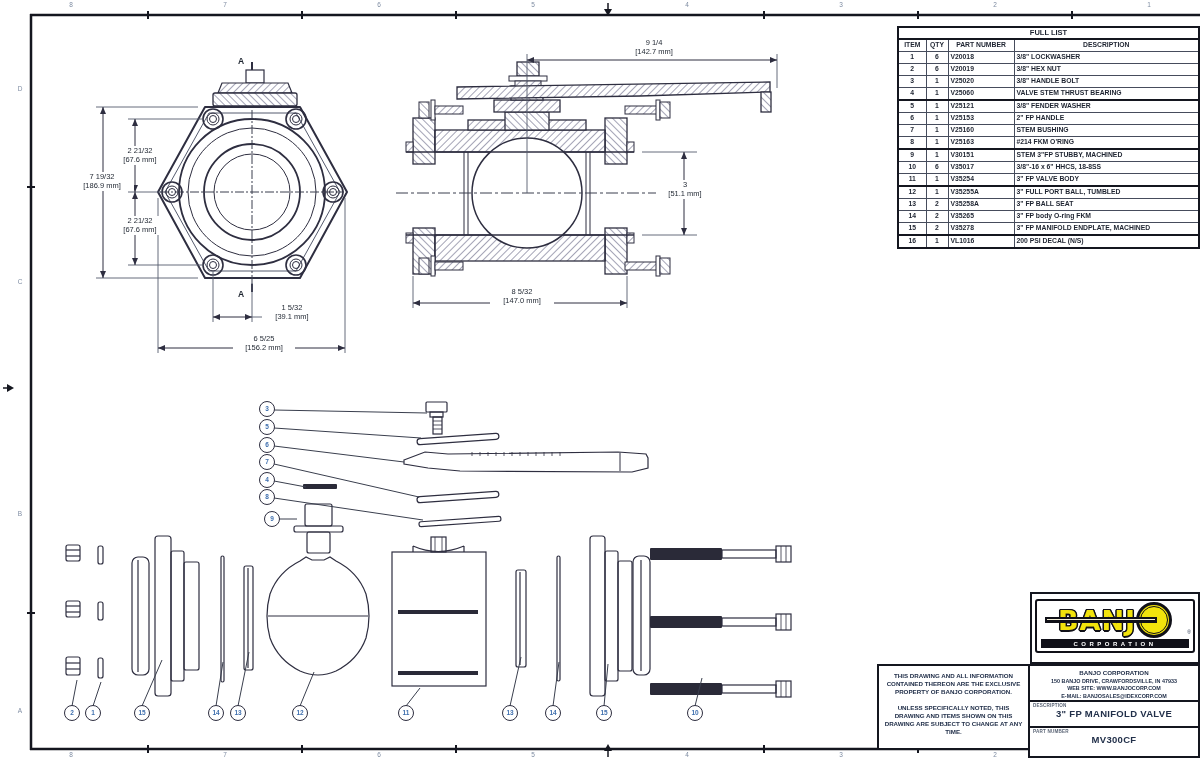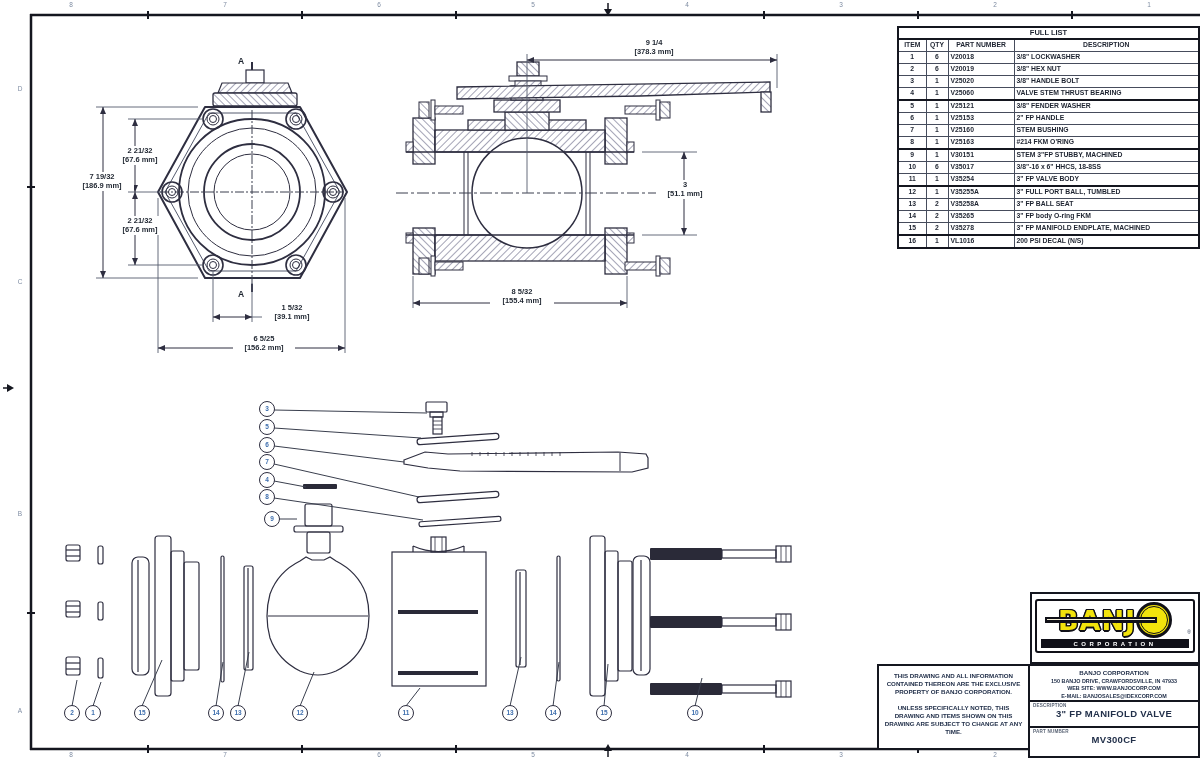--- a/index.html
+++ b/index.html
@@ -4,21 +4,21 @@
 <style>
   html,body{margin:0;padding:0;background:#fff;}
   body{width:1200px;height:760px;position:relative;overflow:hidden;
        font-family:"Liberation Sans","DejaVu Sans",sans-serif;color:#1e2530;}
   svg.linework{position:absolute;left:0;top:0;z-index:1;}
   
   .grid-label{position:absolute;font-size:6.5px;color:#7e8ca2;width:12px;text-align:center;z-index:4;}
   
   .dim{position:absolute;z-index:5;text-align:center;font-size:7.5px;line-height:1.25;
        color:#1e2530;background:#fff;padding:0 1px;}
-  .dim span{display:block;white-space:nowrap;font-weight:bold;}
+  .dim span{display:block;white-space:nowrap;}
   
   .sec-label{position:absolute;z-index:5;font-size:8.5px;font-weight:bold;color:#1e2530;}
   
   .balloon{position:absolute;width:14px;height:14px;border:1px solid #2e2e40;border-radius:50%;
            background:#fff;color:#3f6fae;font-size:6.5px;font-weight:bold;z-index:5;
            display:flex;align-items:center;justify-content:center;line-height:1;}
   
   table.parts{position:absolute;left:897px;top:26px;width:303px;z-index:6;border-collapse:collapse;
        table-layout:fixed;background:#fff;font-size:6.8px;color:#1d2330;border:2px solid #14161f;}
   table.parts td,table.parts th{border:1px solid #464c5c;padding:0 2px;height:11px;line-height:1;
@@ -414,29 +414,29 @@
 <div class="dim" style="left:262px;top:303px;width:58px">
   <span>1 5/32</span>
   <span>[39.1 mm]</span>
 </div>
 <div class="dim" style="left:233px;top:334px;width:60px">
   <span>6 5/25</span>
   <span>[156.2 mm]</span>
 </div>
 <div class="dim" style="left:622px;top:38px;width:62px">
   <span>9 1/4</span>
-  <span>[378.3 mm]</span>
+  <span>[142.7 mm]</span>
 </div>
 <div class="dim" style="left:656px;top:180px;width:56px">
   <span>3</span>
   <span>[51.1 mm]</span>
 </div>
 <div class="dim" style="left:490px;top:287px;width:62px">
   <span>8 5/32</span>
-  <span>[155.4 mm]</span>
+  <span>[147.0 mm]</span>
 </div>
 
 <div class="balloon" style="left:259px;top:401px">3</div>
 <div class="balloon" style="left:259px;top:419px">5</div>
 <div class="balloon" style="left:259px;top:437px">6</div>
 <div class="balloon" style="left:259px;top:454px">7</div>
 <div class="balloon" style="left:259px;top:472px">4</div>
 <div class="balloon" style="left:259px;top:489px">8</div>
 <div class="balloon" style="left:264px;top:511px">9</div>
 <div class="balloon" style="left:64px;top:705px">2</div>

